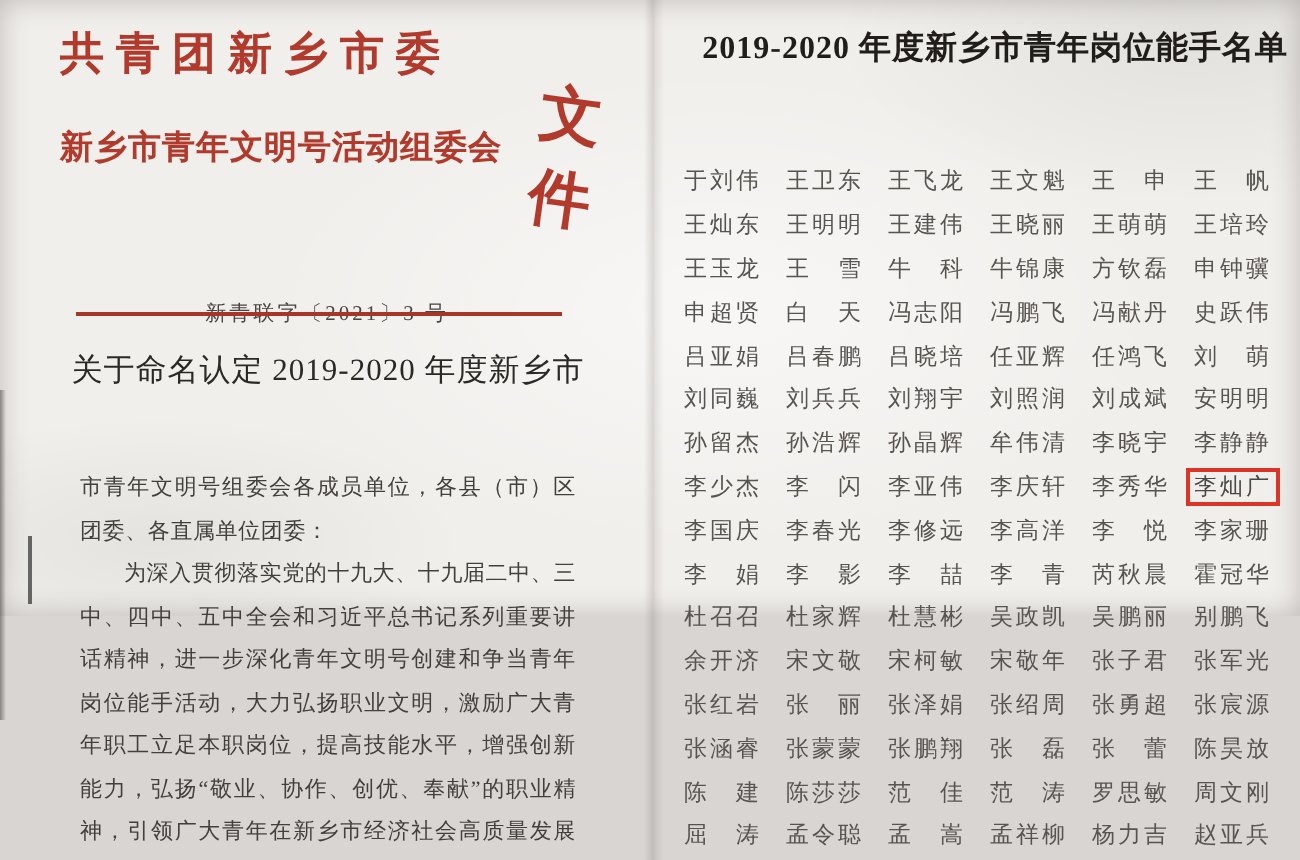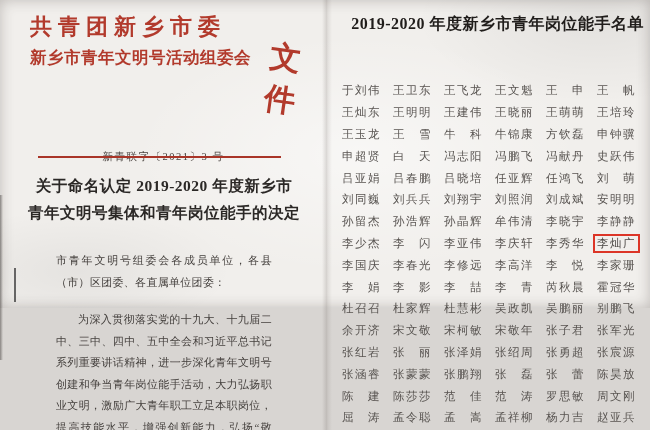--- a/index.html
+++ b/index.html
@@ -19,31 +19,31 @@
   
   .seam{position:absolute;top:0;left:322px;width:10px;height:430px;
         background:linear-gradient(to right,rgba(0,0,0,0) 0%,rgba(90,80,75,.18) 45%,rgba(90,80,75,.10) 60%,rgba(0,0,0,0) 100%);}
   .edge-artifact{position:absolute;left:14px;top:268px;width:2px;height:34px;background:#3a3a3a;opacity:.75;}
   .edge-shadow{position:absolute;left:0;top:195px;width:3px;height:165px;
         background:linear-gradient(to right,rgba(40,35,32,.45),rgba(40,35,32,0));}
 
   
   .lh-wrap{position:absolute;left:30px;top:12px;width:280px;color:#b23a2c;}
   .lh-org1{font-size:22px;font-weight:bold;letter-spacing:6px;white-space:nowrap;}
-  .lh-org2{font-size:16.5px;font-weight:bold;letter-spacing:.5px;margin-top:5px;white-space:nowrap;}
+  .lh-org2{font-size:16.5px;font-weight:bold;letter-spacing:.5px;margin-top:21px;white-space:nowrap;}
   .lh-file{position:absolute;left:237px;top:26px;font-size:31px;font-weight:bold;
            transform:rotate(8deg);letter-spacing:1px;}
   .doc-number{position:absolute;left:0;top:150px;width:327px;text-align:center;
            font-size:10.5px;letter-spacing:1.5px;color:#4a4440;}
   .red-rule{position:absolute;left:38px;top:156px;width:243px;height:2px;background:#a93528;}
   .doc-title{position:absolute;left:14px;top:172px;width:300px;text-align:center;
-           font-size:15.5px;font-weight:bold;line-height:27px;color:#2b2826;letter-spacing:.5px;}
+           font-size:15.5px;font-weight:normal;line-height:27px;color:#2b2826;letter-spacing:.5px;}
   .doc-body{position:absolute;left:40px;top:234px;width:248px;font-size:11px;
            line-height:21.5px;color:#433f3c;text-align:justify;letter-spacing:.3px;}
-  .doc-body p{margin:16px;}
+  .doc-body p{margin:0;}
   .doc-body p.indent{text-indent:2em;}
 
   
   .list-title{position:absolute;left:6px;top:14px;width:311px;text-align:right;
            font-size:16px;font-weight:bold;color:#201d1b;letter-spacing:.5px;}
   .list-subtitle{position:absolute;left:6px;top:40px;width:311px;text-align:center;
            font-size:15px;font-weight:bold;color:#201d1b;letter-spacing:2px;}
   .names-grid{position:absolute;left:9px;top:80px;width:306px;
            display:grid;grid-template-columns:repeat(6,1fr);grid-auto-rows:21.8px;}
   .name-cell{display:flex;align-items:center;justify-content:center;
@@ -61,21 +61,20 @@
       <div class="lh-org1">共青团新乡市委</div>
       <div class="lh-org2">新乡市青年文明号活动组委会</div>
       <div class="lh-file">文件</div>
     </div>
 
     <div class="doc-number">新青联字〔2021〕3 号</div>
     <div class="red-rule"></div>
 
     <div class="doc-title">
       <div>关于命名认定 2019-2020 年度新乡市</div>
-      <div>青年文明号集体和青年岗位能手的决定</div>
     </div>
 
     <div class="doc-body">
       <p>市青年文明号组委会各成员单位，各县（市）区团委、各直属单位团委：</p>
       <p class="indent">为深入贯彻落实党的十九大、十九届二中、三中、四中、五中全会和习近平总书记系列重要讲话精神，进一步深化青年文明号创建和争当青年岗位能手活动，大力弘扬职业文明，激励广大青年职工立足本职岗位，提高技能水平，增强创新能力，弘扬“敬业、协作、创优、奉献”的职业精神，引领广大青年在新乡市经济社会高质量发展中建功立业。市青年文明号活动组委会和团市委决定，命名封丘县公安局荆隆</p>
     </div>
 
     <div class="edge-shadow"></div>
     <div class="edge-artifact"></div>
   </div>

